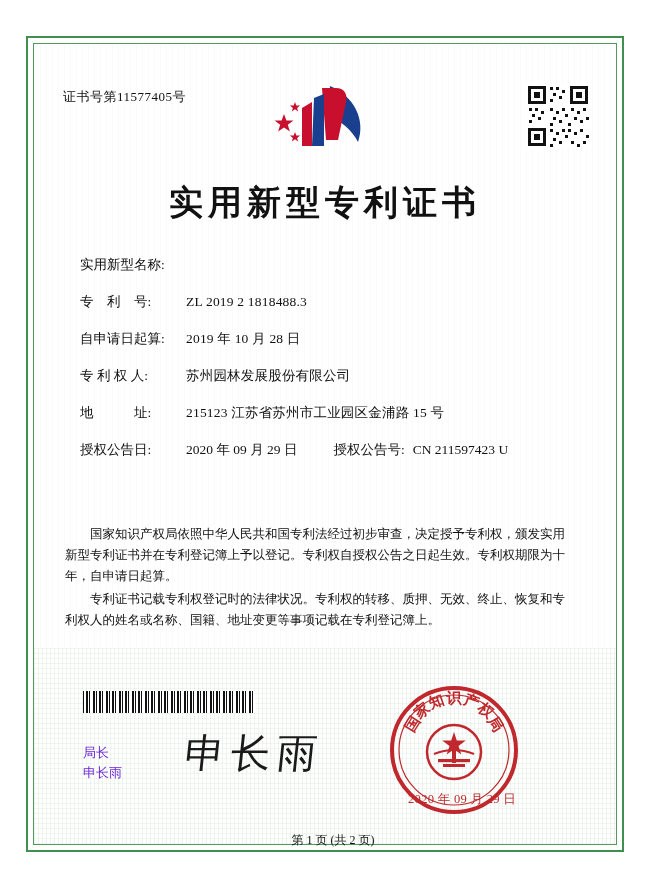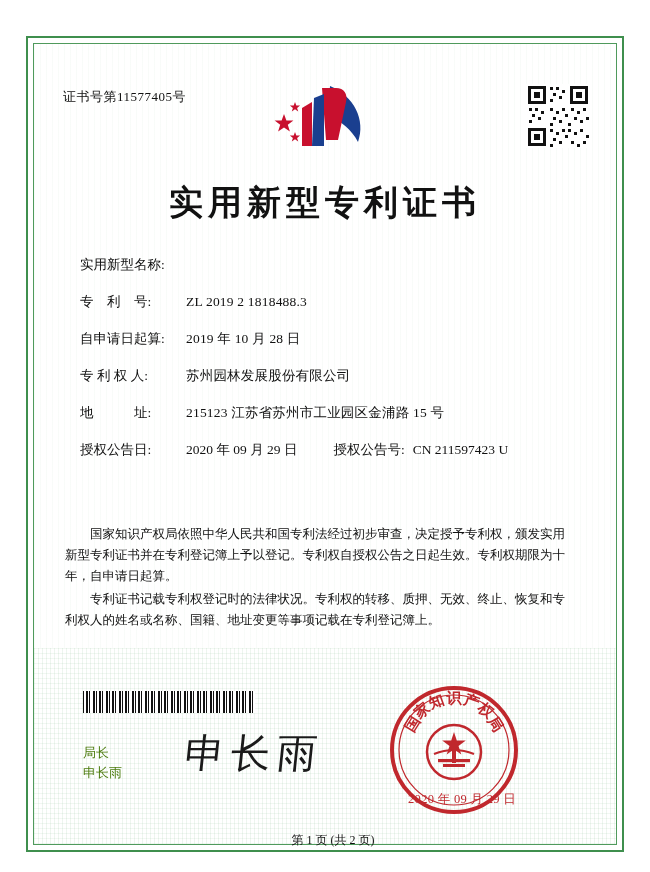--- a/index.html
+++ b/index.html
@@ -179,21 +179,21 @@
       #fff 12px, #fff 13px
     );
   }
 
   
   .director {
     position: absolute;
     left: 83px; top: 735px;
     font-size: 13px;
     line-height: 20px;
-    color: #4d7c0f;
+    color: #6d28d9;
   }
 
   
   .signature {
     position: absolute;
     left: 185px; top: 718px;
     font-size: 40px;
     color: #1a1a1a;
     font-family: "Liberation Serif", "DejaVu Serif", serif;
     letter-spacing: 6px;

